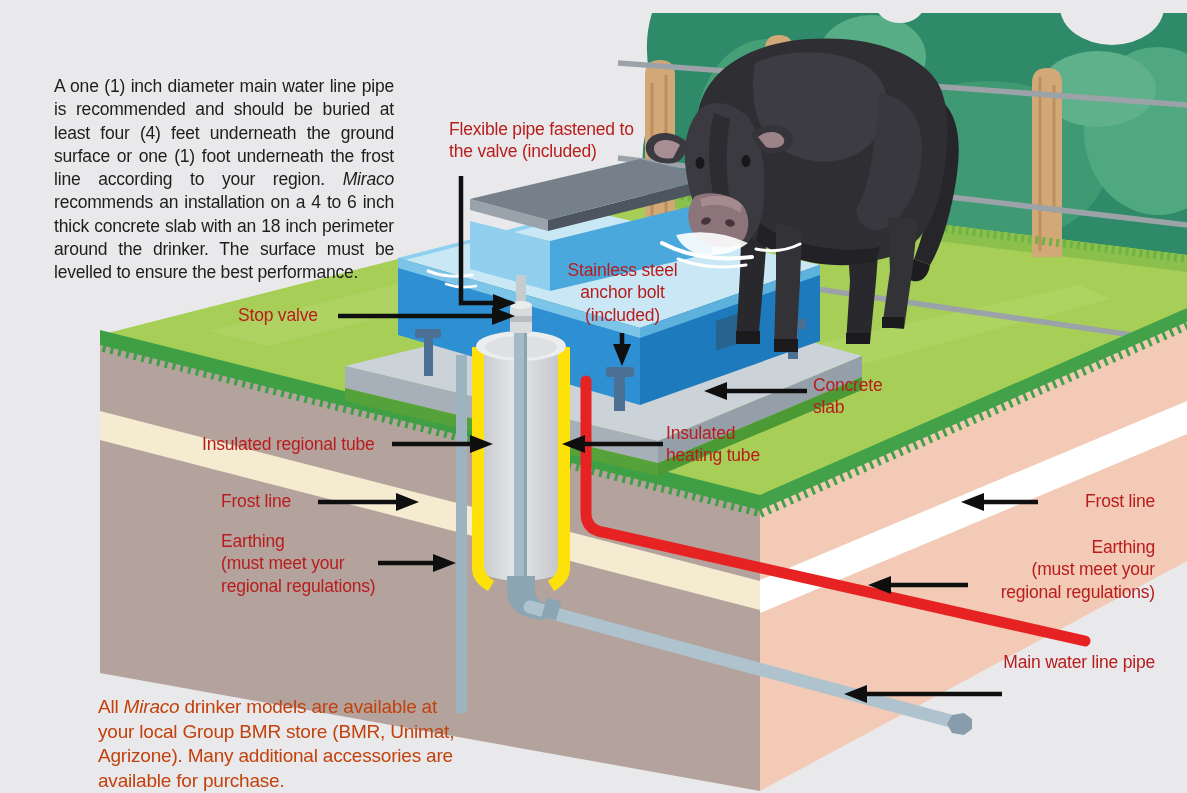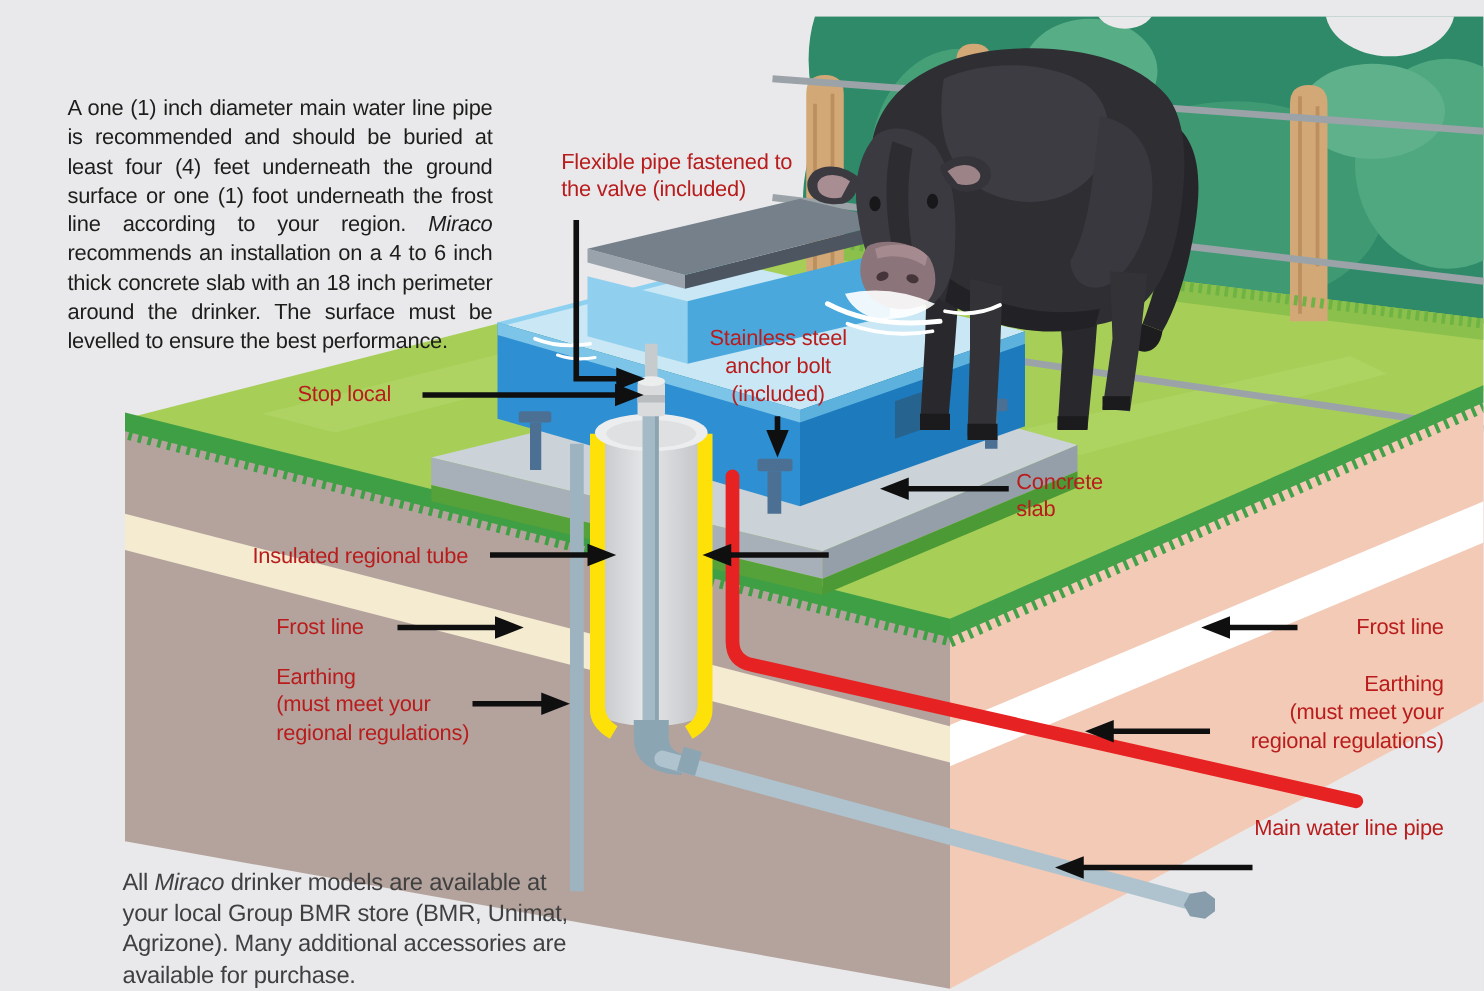--- a/index.html
+++ b/index.html
@@ -7,21 +7,21 @@
          background:#e9e9eb;font-family:Liberation Sans, sans-serif;margin-top:13px;}
   #scene{position:absolute;left:0;top:0;}
   .lbl{position:absolute;font-size:17.5px;line-height:1.28;color:#b91c1c;
        letter-spacing:-0.2px;white-space:nowrap;}
   .lbl.wrap{white-space:normal;}
   .r{text-align:right;}
   .c{text-align:center;}
   #intro-text{position:absolute;left:54px;top:62px;width:340px;
        font-size:17.5px;line-height:1.33;color:#1d1d1b;text-align:justify;letter-spacing:-0.2px;}
   #footer-text{position:absolute;left:98px;top:682px;width:358px;
-       font-size:19px;line-height:1.3;color:#404040;letter-spacing:-0.2px;}
+       font-size:19px;line-height:1.3;color:#c2410c;letter-spacing:-0.2px;}
 </style>
 </head>
 <body>
 
 <div id="stage">
 
 <svg id="scene" width="1187" height="793" viewBox="0 0 1187 793">
 
   <g>
     <path d="M652,0 L1187,0 L1187,246 Q1060,258 960,250 Q820,258 706,242 Q662,230 650,196 Q632,140 656,88 Q640,38 652,0 Z" fill="#2e8a68"></path>
@@ -242,28 +242,29 @@
       <path d="M1002,681 L866,681" fill="none"></path>
       <path d="M844,681 L867,672 L867,690 Z" stroke="none"></path>
     </g>
   </g>
 </svg>
 
 <div id="intro-text">A one (1) inch diameter main water line pipe is recommended and should be buried at least four (4) feet underneath the ground surface or one (1) foot underneath the frost line according to your region. <i>Miraco</i> recommends an installation on a 4 to 6 inch thick concrete slab with an 18 inch perimeter around the drinker. The surface must be levelled to ensure the best performance.</div>
 
 <div class="lbl wrap" style="left:449px;top:105px;width:200px;">Flexible pipe fastened to<br>the valve (included)</div>
 
-<div class="lbl" style="left:238px;top:291px;">Stop local</div>
+<div class="lbl" style="left:238px;top:291px;">Stop valve</div>
 
 <div class="lbl wrap" style="left:813px;top:361px;width:110px;">Concrete<br>slab</div>
 
 <div class="lbl wrap c" style="left:540px;top:246px;width:165px;">Stainless steel<br>anchor bolt<br>(included)</div>
 
 <div class="lbl" style="left:202px;top:420px;">Insulated regional tube</div>
 
+<div class="lbl wrap" style="left:666px;top:409px;width:130px;">Insulated<br>heating tube</div>
 
 <div class="lbl" style="left:221px;top:477px;">Frost line</div>
 
 <div class="lbl wrap" style="left:221px;top:517px;width:190px;">Earthing<br>(must meet your<br>regional regulations)</div>
 
 <div class="lbl r" style="right:32px;top:477px;">Frost line</div>
 
 <div class="lbl wrap r" style="right:32px;top:523px;width:210px;">Earthing<br>(must meet your<br>regional regulations)</div>
 
 <div class="lbl r" style="right:32px;top:638px;">Main water line pipe</div>

